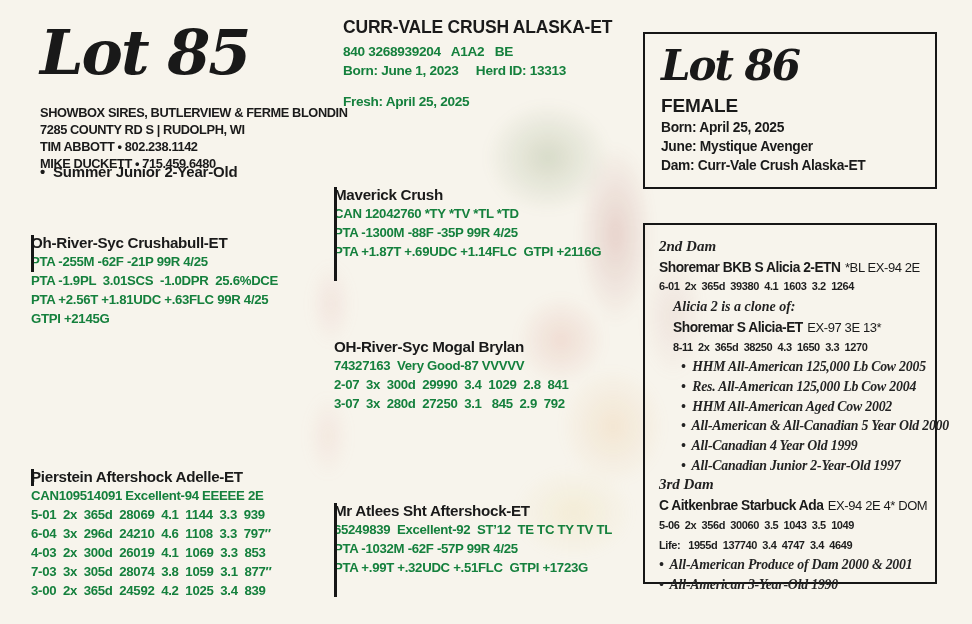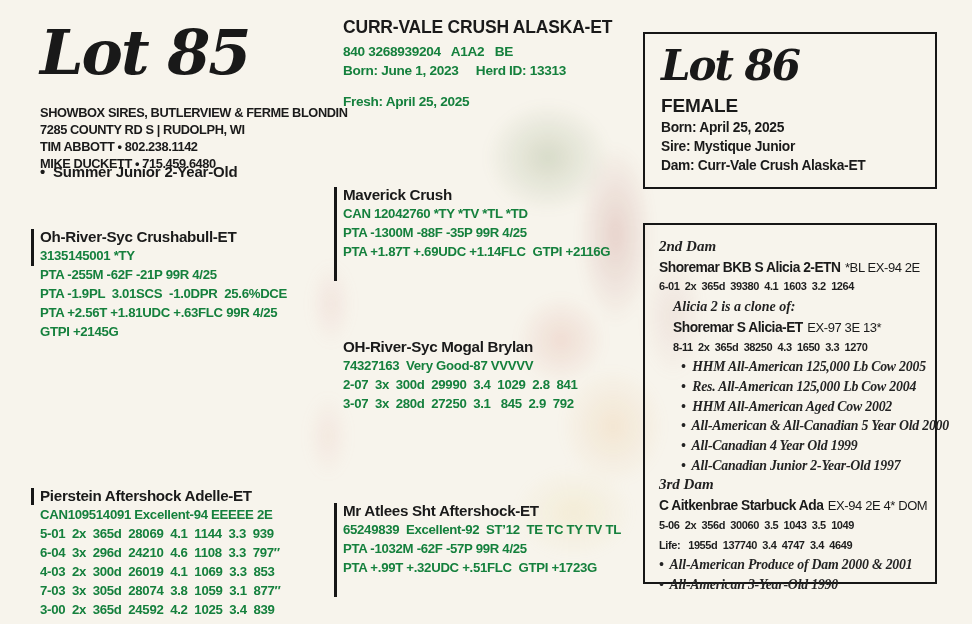--- a/index.html
+++ b/index.html
@@ -14,21 +14,21 @@
     font-family:"DejaVu Serif","Liberation Serif",serif;
     font-style:italic;font-weight:700;letter-spacing:-2px;color:#191919;
   }
   .consline{font-weight:700;font-size:12.8px;line-height:17px;letter-spacing:-0.4px;white-space:nowrap;}
   .classnote{font-weight:700;font-size:15px;letter-spacing:-0.2px;white-space:pre;}
   .bname{font-weight:700;font-size:15.2px;line-height:19px;letter-spacing:-0.3px;white-space:nowrap;}
   .row{font-weight:700;font-size:13.2px;line-height:19px;letter-spacing:-0.3px;white-space:pre;color:#15803d;}
   .sertxt{font-family:"Liberation Serif",serif;font-style:italic;}
   .midtitle{font-weight:700;font-size:17.5px;letter-spacing:-0.2px;white-space:nowrap;}
   
-  .block{position:relative;padding-left:9px;}
+  .block{position:relative;}
   .bar::before{content:"";position:absolute;left:0;top:2px;width:2.5px;background:#161616;}
   .bar-h1::before{height:17px;}
   .bar-h2::before{height:37px;}
   .bar-h5::before{height:94px;}
   
   .lotbox{border:2.5px solid #161616;background:transparent;box-sizing:border-box;}
   .b1line{font-weight:700;font-size:13.8px;line-height:19px;letter-spacing:-0.3px;white-space:nowrap;}
   .b2line{line-height:19.7px;white-space:nowrap;}
   .ind1{padding-left:14px;}
   .ind2{padding-left:22px;}
@@ -67,23 +67,22 @@
 
   <div class="abs" style="left:9px;top:104px;">
     <div class="consline">SHOWBOX SIRES, BUTLERVIEW &amp; FERME BLONDIN</div>
     <div class="consline">7285 COUNTY RD S | RUDOLPH, WI</div>
     <div class="consline">TIM ABBOTT • 802.238.1142</div>
     <div class="consline">MIKE DUCKETT • 715.459.6480</div>
   </div>
 
   <div class="abs classnote" style="left:9px;top:163px;">•  Summer Junior 2-Year-Old</div>
 
-  <div class="abs block bar bar-h2" style="left:0;top:227px;">
+  <div class="abs block bar bar-h2" style="left:0;top:233px;">
     <div class="bname">Oh-River-Syc Crushabull-ET</div>
-    <div class="row">3135145001 *TY</div>
     <div class="row">PTA -255M -62F -21P 99R 4/25</div>
     <div class="row">PTA -1.9PL  3.01SCS  -1.0DPR  25.6%DCE</div>
     <div class="row">PTA +2.56T +1.81UDC +.63FLC 99R 4/25</div>
     <div class="row">GTPI +2145G</div>
   </div>
 
   <div class="abs block bar bar-h1" style="left:0;top:372px;">
     <div class="bname">Pierstein Aftershock Adelle-ET</div>
     <div class="row">CAN109514091 Excellent-94 EEEEE 2E</div>
     <div class="row">5-01  2x  365d  28069  4.1  1144  3.3  939</div>
@@ -122,21 +121,21 @@
     <div class="row">PTA -1032M -62F -57P 99R 4/25</div>
     <div class="row">PTA +.99T +.32UDC +.51FLC  GTPI +1723G</div>
   </div>
 
 </div>
 
 <div class="abs lotbox" style="left:643px;top:32px;width:294px;height:157px;padding:4px 16px 0 16px;">
   <div class="script" style="font-size:42px;line-height:56px;">Lot 86</div>
   <div style="font-weight:700;font-size:19px;line-height:24px;letter-spacing:-0.2px;">FEMALE</div>
   <div class="b1line">Born: April 25, 2025</div>
-  <div class="b1line">Sire: Mystique Junior</div>
+  <div class="b1line">June: Mystique Avenger</div>
   <div class="b1line">Dam: Curr-Vale Crush Alaska-ET</div>
 </div>
 
 <div class="abs lotbox" style="left:643px;top:223px;width:294px;height:361px;padding:12px 10px 0 14px;">
   <div class="b2line damlabel">2nd Dam</div>
   <div class="b2line">
     <span class="b2name">Shoremar BKB S Alicia 2-ETN</span>
     <span class="b2score">*BL EX-94 2E</span>
   </div>
   <div class="b2line b2row">6-01  2x  365d  39380  4.1  1603  3.2  1264</div>

